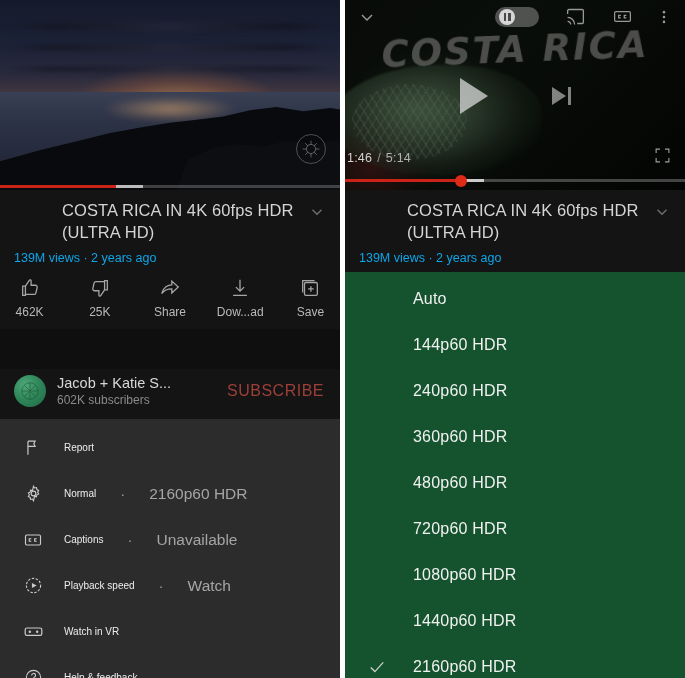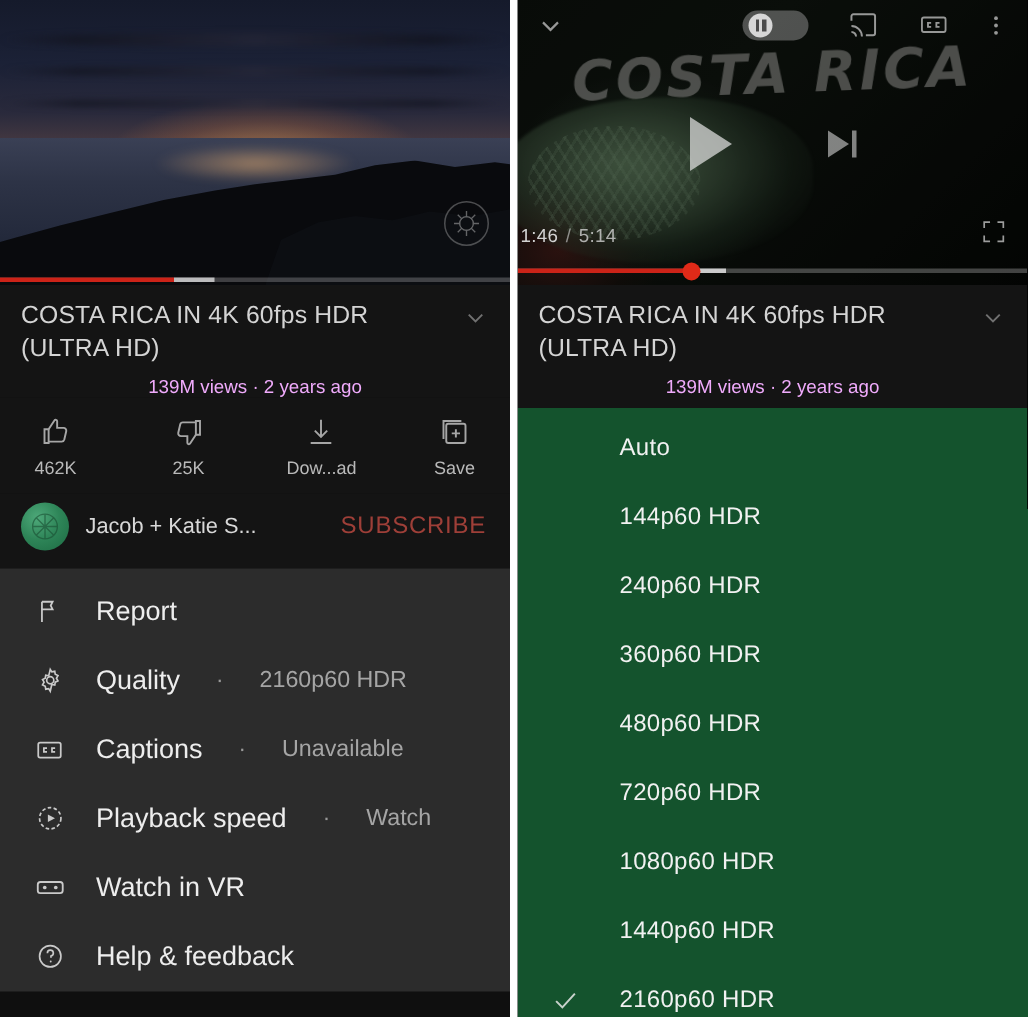--- a/index.html
+++ b/index.html
@@ -62,48 +62,48 @@
   }
   .watermark svg { opacity:.45; }
 
   
   .progress-left { position:absolute; left:0; right:0; bottom:2px; height:3px; background: rgba(255,255,255,0.22); }
   .progress-left .played { position:absolute; left:0; top:0; height:100%; background:#cc2318; }
   .progress-left .buffered { position:absolute; top:0; height:100%; background: rgba(230,230,230,.75); }
 
   
   .info { background:#141414; padding: 10px 14px 0 14px; }
-  .vtitle { color:#d4d4d4; font-size:16.5px; line-height:1.33; font-weight:400; letter-spacing:.1px; }
+  .vtitle { color:#d4d4d4; font-size:16.5px; line-height:1.33; font-weight:400; letter-spacing:.1px;margin-left:48px; }
   .title-row { display:flex; align-items:flex-start; justify-content:space-between; gap:8px; }
   .chev { flex:0 0 auto; margin-top:3px; opacity:.55; }
-  .meta { color:#f0abfc; font-size:12.5px; margin-top:7px;text-align:center; }
+  .meta { color:#0ea5e9; font-size:12.5px; margin-top:7px; }
 
   .actions { display:flex; justify-content:space-between; padding: 12px 6px 10px 6px; background:#141414;gap:23px; }
   .action { width:62px; display:flex; flex-direction:column; align-items:center; gap:6px; }
   .action .lbl { color:#b9b9b9; font-size:12px; white-space:nowrap; }
   .action svg { opacity:.78; }
 
-  .channel { display:flex; align-items:center; gap:11px; background:#141414; padding: 6px 14px 12px 14px; }
+  .channel { display:flex; align-items:center; gap:11px; background:#141414; padding: 6px 14px 12px 14px; margin-top: 40px; }
   .avatar {
     width:32px; height:32px; border-radius:50%;
     background: radial-gradient(circle at 35% 32%, #4ea97a 0%, #2e8558 48%, #1d6b43 100%);
     display:flex; align-items:center; justify-content:center; flex:0 0 auto;
   }
   .avatar svg { opacity:.6; }
   .ch-text { flex:1 1 auto; min-width:0; }
   .ch-name { color:#d8d8d8; font-size:14.5px; white-space:nowrap; overflow:hidden; }
   .ch-subs { color:#8a8a8a; font-size:12px; margin-top:2px; }
   .subscribe { color:#9e3f38; font-size:16px; letter-spacing:.5px; font-weight:400; white-space:nowrap; padding-right:2px; }
 
   
   .sheet-left { background:#2c2c2c; flex:1 1 auto; padding-top: 6px; }
   .mrow { display:flex; align-items:center; height:46px; padding: 0 22px; gap:20px; }
   .mrow .micon { width:22px; display:flex; align-items:center; justify-content:center; flex:0 0 auto; }
   .mrow .micon svg { opacity:.88; }
-  .mlabel { color:#ededed; font-size:18px; }
+  .mlabel { color:#ededed; font-size:10px; }
   .mdot { color:#9a9a9a; font-size:15px; margin:0 4px; }
   .mvalue { color:#a5a5a5; font-size:15.5px; }
 
   
   .player-right { position:relative; width:340px; height:190px; overflow:hidden; background:#0a0d0a; }
   .liz {
     position:absolute; inset:0;
     background:
       radial-gradient(ellipse 120px 90px at 26% 62%, rgba(110,150,110,0.55) 0%, rgba(50,75,55,0.25) 55%, rgba(0,0,0,0) 78%),
       radial-gradient(ellipse 90px 70px at 8% 88%, rgba(150,40,40,0.45) 0%, rgba(70,20,20,0.2) 55%, rgba(0,0,0,0) 80%),
@@ -222,20 +222,26 @@
       </div>
       <div class="action">
         <svg width="22" height="22" viewBox="0 0 24 24" fill="none" stroke="#cfcfcf" stroke-width="1.4">
           <path d="M17 14V4h3v10h-3z"></path>
             <path d="M17 14l-4.2 6.4c-.6.9-2 .5-2-.6V15H6.2c-1.3 0-2.3-1.2-2-2.5l1.4-6A2 2 0 0 1 7.5 5H17"></path>
         </svg>
         <span class="lbl">25K</span>
       </div>
       <div class="action">
         <svg width="22" height="22" viewBox="0 0 24 24" fill="none" stroke="#cfcfcf" stroke-width="1.4">
+          <path d="M3 18c1.5-7 7-9.5 11-9.5V4.5L21 11l-7 6.5V13c-5 0-8.5 1.6-11 5z"></path>
+        </svg>
+        <span class="lbl">Share</span>
+      </div>
+      <div class="action">
+        <svg width="22" height="22" viewBox="0 0 24 24" fill="none" stroke="#cfcfcf" stroke-width="1.4">
           <path d="M12 3v12M7.5 11L12 15.5 16.5 11M4.5 20h15"></path>
         </svg>
         <span class="lbl">Dow...ad</span>
       </div>
       <div class="action">
         <svg width="22" height="22" viewBox="0 0 24 24" fill="none" stroke="#cfcfcf" stroke-width="1.4">
           <rect x="6" y="6" width="14" height="14" rx="1.5"></rect>
             <path d="M13 10v6M10 13h6"></path>
             <path d="M4 17V4h13"></path>
         </svg>
@@ -245,20 +251,21 @@
 
     <div class="channel">
       <div class="avatar">
         <svg width="22" height="22" viewBox="0 0 24 24" fill="none" stroke="#1a4f33" stroke-width="1">
           <circle cx="12" cy="12" r="9"></circle>
             <path d="M12 3v18M3 12h18M5.6 5.6l12.8 12.8M18.4 5.6L5.6 18.4"></path>
         </svg>
       </div>
       <div class="ch-text">
         <div class="ch-name">Jacob + Katie S...</div>
+        <div class="ch-subs">602K subscribers</div>
       </div>
       <div class="subscribe">SUBSCRIBE</div>
     </div>
 
     <div class="sheet-left">
 
       <div class="mrow">
         <span class="micon">
           <svg width="19" height="19" viewBox="0 0 24 24" fill="none" stroke="#e0e0e0" stroke-width="1.5">
               <path d="M5 21V4M5 4h9l-1.6 3.2L14 10.5H5"></path>
@@ -267,21 +274,21 @@
         <span class="mlabel">Report</span>
       </div>
 
       <div class="mrow">
         <span class="micon">
           <svg width="19" height="19" viewBox="0 0 24 24" fill="none" stroke="#e0e0e0" stroke-width="1.4">
             <circle cx="12" cy="12" r="3"></circle>
             <path d="M12 2.8l1.3 2.2 2.5-.5.4 2.5 2.3 1.1-1.3 2.2 1.3 2.2-2.3 1.1-.4 2.5-2.5-.5L12 21.2l-1.3-2.2-2.5.5-.4-2.5-2.3-1.1L6.8 13.6 5.5 11.4l2.3-1.1.4-2.5 2.5.5z"></path>
           </svg>
         </span>
-        <span class="mlabel">Quality</span>
+        <span class="mlabel">Normal</span>
         <span class="mdot">·</span>
         <span class="mvalue">2160p60 HDR</span>
       </div>
 
       <div class="mrow">
         <span class="micon">
           <svg width="20" height="20" viewBox="0 0 24 24" fill="none" stroke="#e0e0e0" stroke-width="1.4">
             <rect x="3" y="6" width="18" height="12" rx="1.5"></rect>
             <path d="M10 10.5H7.5v3H10M16.5 10.5H14v3h2.5"></path>
           </svg>

